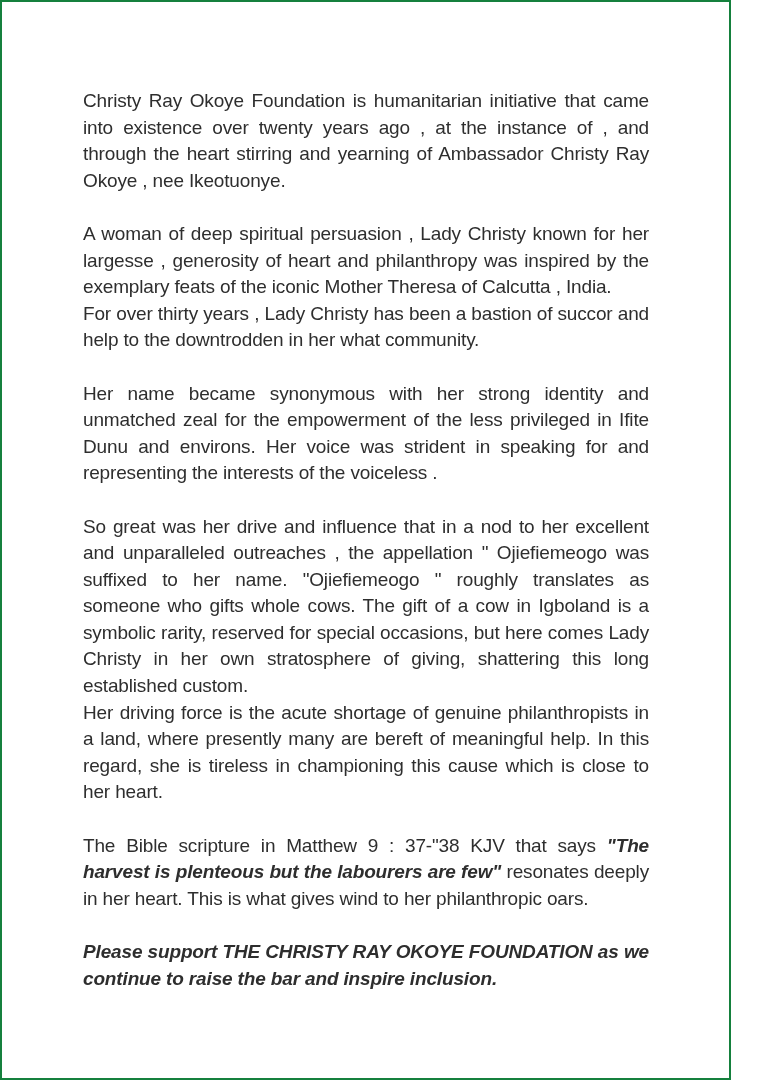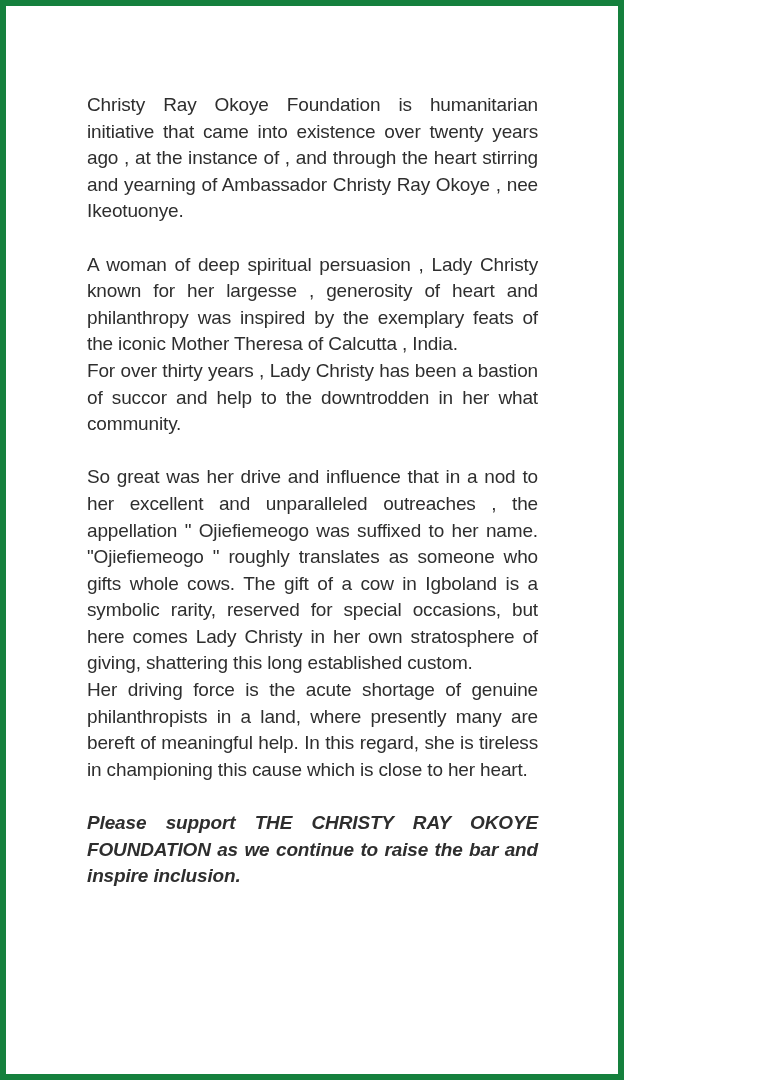--- a/index.html
+++ b/index.html
@@ -2,25 +2,25 @@
 <html><head>
 <meta charset="utf-8">
 <style>
   html, body {
     margin: 0;
     padding: 0;
     background: #ffffff;
   }
   .page {
     position: relative;
-    width: 624px;
+    width: 731px;
     height: 1080px;
     box-sizing: border-box;
     background: #ffffff;
-    border: 6px solid #15803d;
+    border: 2px solid #15803d;
     padding: 86px 80px 0 81px;
     font-family: "Liberation Sans", "DejaVu Sans", sans-serif;
     font-size: 19px;
     line-height: 26.6px;
     letter-spacing: -0.15px;
     color: #2e2e2e;
     overflow: hidden;
   }
   .page p {
     margin: 0 0 26.6px 0;
@@ -33,19 +33,21 @@
 </style>
 </head>
 <body>
 
 <div class="page">
 
   <p><span>Christy Ray Okoye Foundation is humanitarian initiative that came into existence over twenty years ago , at the instance of , and through the heart stirring and yearning of Ambassador Christy Ray Okoye , nee Ikeotuonye.</span></p>
 
   <p><span>A woman of deep spiritual persuasion , Lady Christy known for her largesse , generosity of heart and philanthropy was inspired by the exemplary feats of the iconic Mother Theresa of Calcutta , India.</span><br><span>For over thirty years , Lady Christy has been a bastion of succor and help to the downtrodden in her what community.</span></p>
 
+  <p><span>Her name became synonymous with her strong identity and unmatched zeal for the empowerment of the less privileged in Ifite Dunu and environs. Her voice was strident in speaking for and representing the interests of the voiceless .</span></p>
 
   <p><span>So great was her drive and influence that in a nod to her excellent and unparalleled outreaches , the appellation " Ojiefiemeogo was suffixed to her name. "Ojiefiemeogo " roughly translates as someone who gifts whole cows. The gift of a cow in Igboland is a symbolic rarity, reserved for special occasions, but here comes Lady Christy in her own stratosphere of giving, shattering this long established custom.</span><br><span>Her driving force is the acute shortage of genuine philanthropists in a land, where presently many are bereft of meaningful help. In this regard,  she is tireless in championing this cause which is close to her heart.</span></p>
 
+  <p><span>The Bible scripture in Matthew 9 : 37-"38 KJV that says </span><span class="bi">"The harvest is plenteous but the labourers are few"</span><span> resonates deeply in her heart. This is what gives wind to her philanthropic oars.</span></p>
 
   <p class="bi"><span>Please support THE CHRISTY RAY OKOYE FOUNDATION as we continue to raise the bar and inspire inclusion.</span></p>
 
 </div>
 
 </body></html>

